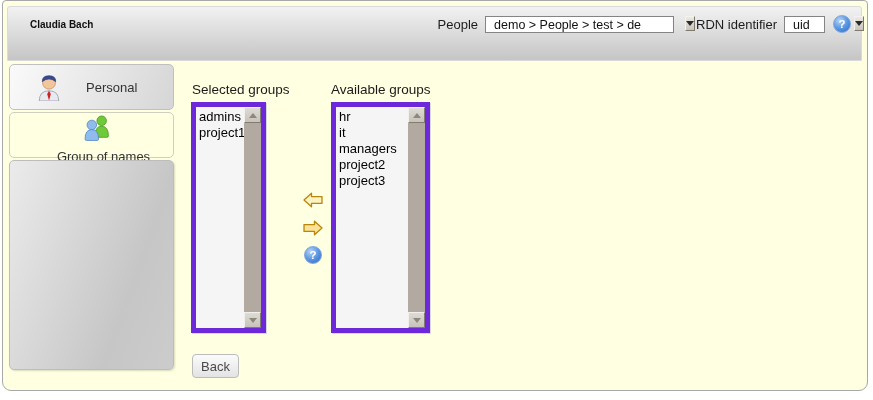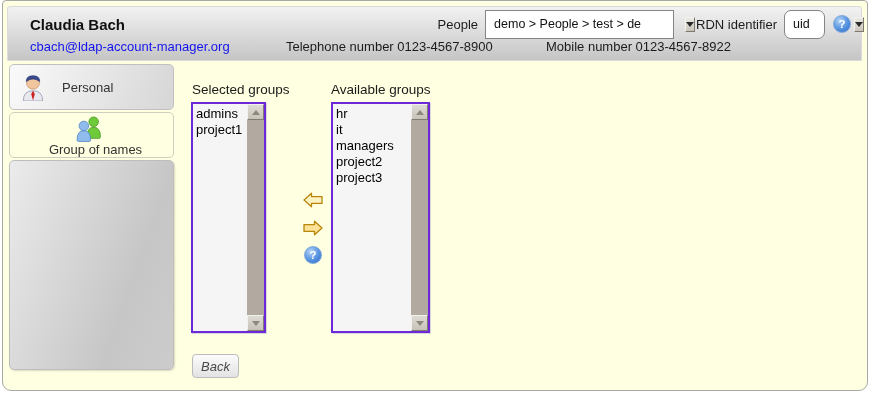--- a/index.html
+++ b/index.html
@@ -8,60 +8,60 @@
 
   .container { position:absolute; left:2px; top:0px; width:866px; height:391px;
     background:#ffffe1; border:1px solid #a8a8a8; border-radius:4px 4px 9px 9px; }
 
   
   .header { position:absolute; left:4px; top:5px; width:855px; height:55px;
     background:linear-gradient(to bottom,#f2f2f2,#c5c5c5); border:1px solid #dadada;
     border-radius:3px 3px 0 0; }
   .hrow1 { position:relative; height:30px; display:flex; align-items:center;
     padding:4px 10px 0 22px; }
-  .user-name { font-size:15px; font-weight:bold; color:#101010; }
+  .user-name { font-size:10px; font-weight:bold; color:#101010; }
   .hspacer { flex:1; }
   .hlabel { font-size:13px; color:#1c1c1c; white-space:nowrap; }
-  .sel { display:inline-flex; align-items:center; height:29px; background:#ffffff;
+  .sel { display:inline-flex; align-items:flex-end; height:17px; background:#ffffff;
     border:1px solid #848484; margin-left:7px; cursor:default;gap:19px; }
   .sel .txt { display:flex; align-items:center; padding:0 5px 0 8px; font-size:12.5px; color:#111; white-space:nowrap; }
   .sel .btn { width:17px; margin:1px; background:linear-gradient(to bottom,#eceae5,#c9c4ba);
     border:1px solid; border-color:#f4f2ee #80796d #80796d #f4f2ee;
     display:flex; align-items:center; justify-content:center; }
   .tri-down { width:0; height:0; border:4px solid transparent; border-top:5px solid #2a2a2a; margin-top:4px; }
   .gap22 { width:22px; } .gap8 { width:8px; }
   .help { width:18px; height:18px; border-radius:50%;
     background:radial-gradient(circle at 35% 28%, #b5d4f6, #5e99e2 48%, #2c69c6);
     border:1px solid #7ea7dd; color:#ffffff; font-size:11.5px; font-weight:bold;
     display:flex; align-items:center; justify-content:center; cursor:pointer; }
   .hrow2 { position:relative; height:22px; }
   .email { position:absolute; left:22px; top:2px; font-size:13px; color:#1414ee; text-decoration:none; cursor:pointer; }
   .phone { position:absolute; left:278px; top:2px; font-size:13px; color:#1c1c1c; }
   .mobile { position:absolute; left:538px; top:2px; font-size:13px; color:#1c1c1c; }
 
   
   .sidebar { position:absolute; left:6px; top:63px; width:165px; height:306px;
     display:flex; flex-direction:column; }
   .tab { height:46px; border:1px solid #c0c0c0; border-radius:5px; margin-bottom:2px;
-    display:flex; align-items:center; padding-left:8px; cursor:pointer; }
+    display:flex; align-items:center; padding-left:24px; cursor:pointer;gap:8px; }
   .tab.inactive { background:linear-gradient(110deg,#fafafa,#d6d6d6); }
   .tab.active { background:#ffffe1; border-color:#cfcfc0;flex-direction:column; }
   .tab .ticon { width:30px; height:30px; margin-right:14px; display:flex; align-items:center; justify-content:center; }
   .tab .tlabel { font-size:13px; color:#333; }
   .side-fill { flex:1; border:1px solid #bdbdbd; border-radius:5px;
     background:linear-gradient(110deg,#ebebeb,#c6c6c6 70%,#cccccc);
     box-shadow:1px 1px 2px rgba(0,0,0,0.15); }
 
   
   .grp-label { position:absolute; font-size:13.5px; color:#1a1a1a; }
   #selected-label { left:189px; top:81px; }
   #available-label { left:328px; top:81px; }
 
   .listbox { position:absolute; top:101px; height:231px; background:#f5f5f5;
-    border:2px solid #6d28d9; box-shadow:1px 1px 0 #d8d8d8; }
+    border:5px solid #6d28d9; box-shadow:1px 1px 0 #d8d8d8; }
   #selected-box { left:188px; width:75px; }
   #available-box { left:328px; width:99px; }
   .opts { position:absolute; left:0; top:0; right:17px; bottom:0; overflow:hidden; padding-top:2px; }
   .opt { font-size:13px; line-height:16px; padding-left:3px; color:#000; white-space:nowrap; cursor:default; }
 
   .sb { position:absolute; right:0; top:0; bottom:0; width:17px; background:#b2aaa0; }
   .sb-btn { position:absolute; left:0; width:17px; height:16px;
     background:linear-gradient(to bottom,#dedbd5,#c8c3b9);
     border:1px solid; border-color:#f2f0ec #827b6f #827b6f #f2f0ec;
     display:flex; align-items:center; justify-content:center; cursor:pointer; }
@@ -71,55 +71,50 @@
 
   .mover { position:absolute; left:296px; width:28px; display:flex; flex-direction:column; align-items:center; }
   .arrow-btn { cursor:pointer; background:none; border:none; padding:0; line-height:0; }
   #move-left { top:191px; } #move-right { top:219px; }
   #lists-help { position:absolute; left:301px; top:245px; }
 
   .back-btn { position:absolute; left:189px; top:353px; width:47px; height:24px;
     background:linear-gradient(to bottom,#fbfbfb,#e3e3e3); border:1px solid #bcbcbc;
     border-radius:4px; font-size:13px; color:#4a4a4a; cursor:pointer;
     display:flex; align-items:center; justify-content:center;
-    font-family:"Liberation Sans", sans-serif;font-style:italic; }
+    font-family:"Liberation Sans", sans-serif; }
 </style>
 </head>
 <body>
 
 <div class="container">
 
   <div class="header">
     <div class="hrow1">
       <span class="user-name">Claudia Bach</span>
       <span class="hspacer"></span>
       <span class="hlabel">People</span>
       <span class="sel" style="width:189px;">
         <span class="txt">demo &gt; People &gt; test &gt; de</span>
         <span class="hspacer"></span>
         <span class="btn">
             <span class="tri-down"></span>
           </span>
       </span>
       <span class="gap22"></span>
       <span class="hlabel">RDN identifier</span>
-      <span class="sel" style="width:41px;border-radius:7px;">
+      <span class="sel" style="width:41px;">
         <span class="txt">uid</span>
         <span class="hspacer"></span>
         <span class="btn">
             <span class="tri-down"></span>
           </span>
       </span>
       <span class="gap8"></span>
       <span class="help">?</span>
-    </div>
-    <div class="hrow2">
-      <a class="email">cbach@ldap-account-manager.org</a>
-      <span class="phone">Telephone number 0123-4567-8900</span>
-      <span class="mobile">Mobile number 0123-4567-8922</span>
     </div>
   </div>
 
   <div class="sidebar">
     <div class="tab inactive">
       <span class="ticon">
         <svg width="26" height="28" viewBox="0 0 24 26">
           <path d="M3,26 Q3,16.5 12,16.5 Q21,16.5 21,26 Z" fill="#e9e9f0" stroke="#9aa0b0" stroke-width="0.8"></path>
           <polygon points="12,16.5 10.3,19.5 12,25.5 13.7,19.5" fill="#cc2222"></polygon>
           <circle cx="12" cy="9" r="6" fill="#f1c69c" stroke="#c09068" stroke-width="0.7"></circle>

